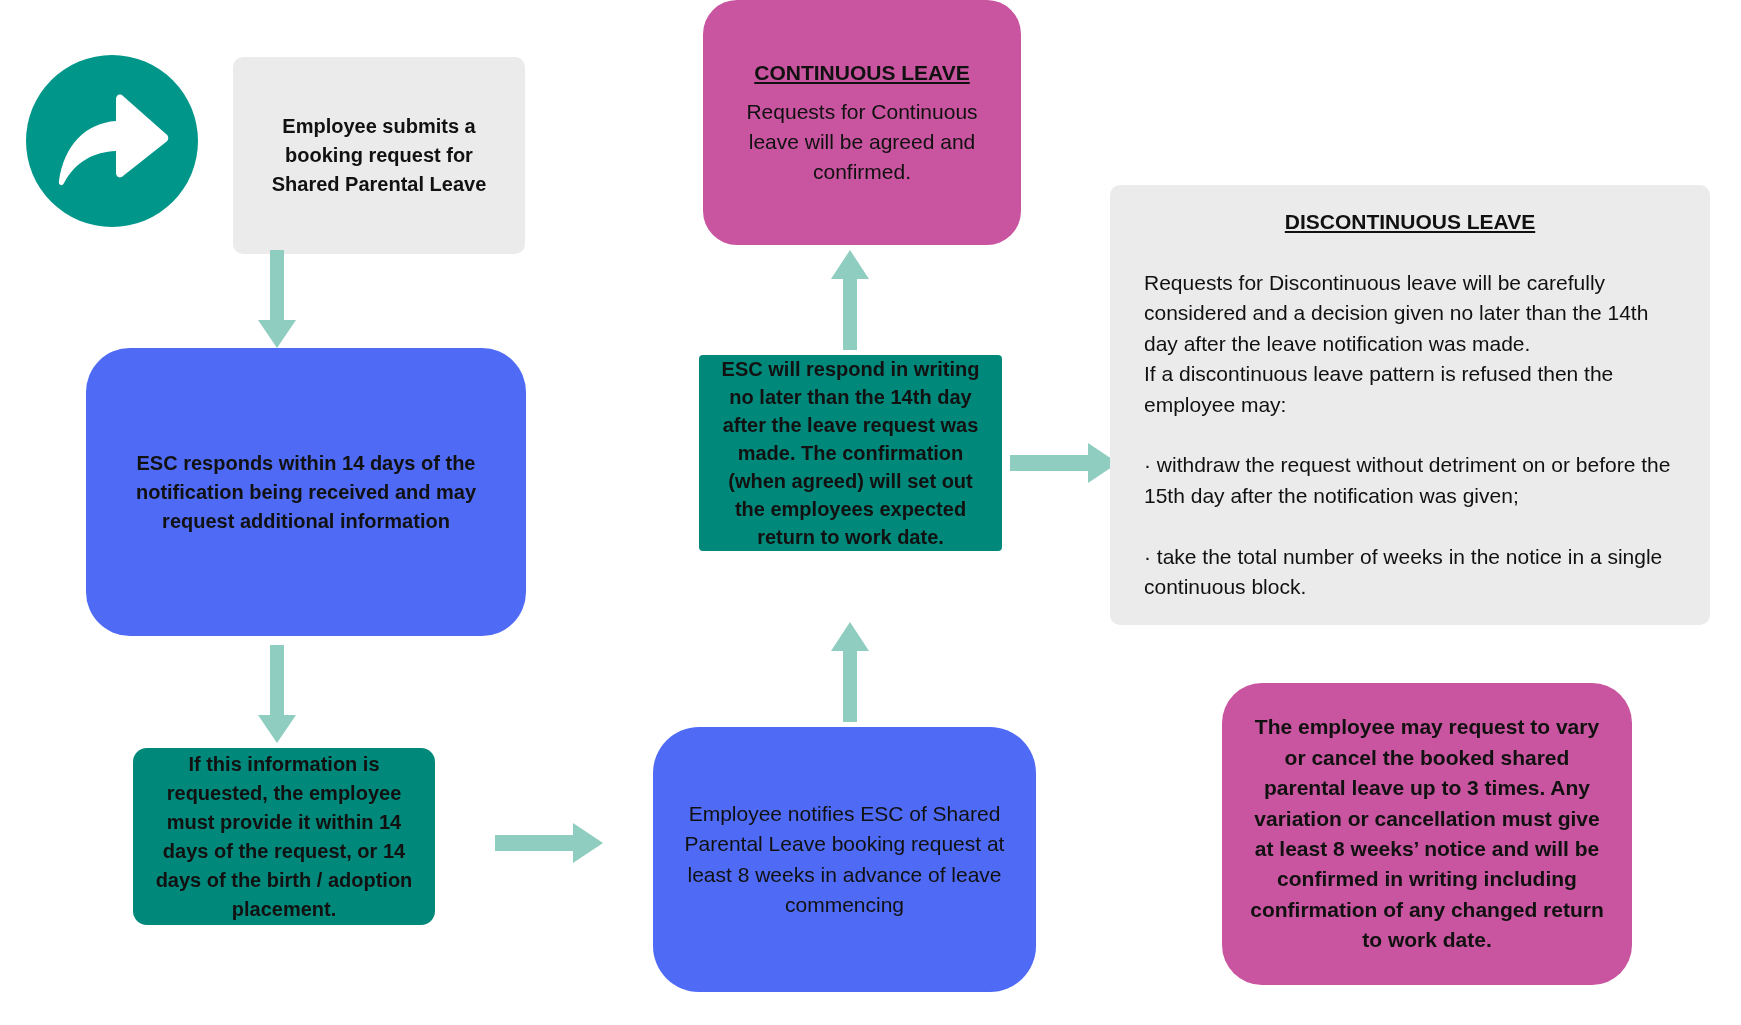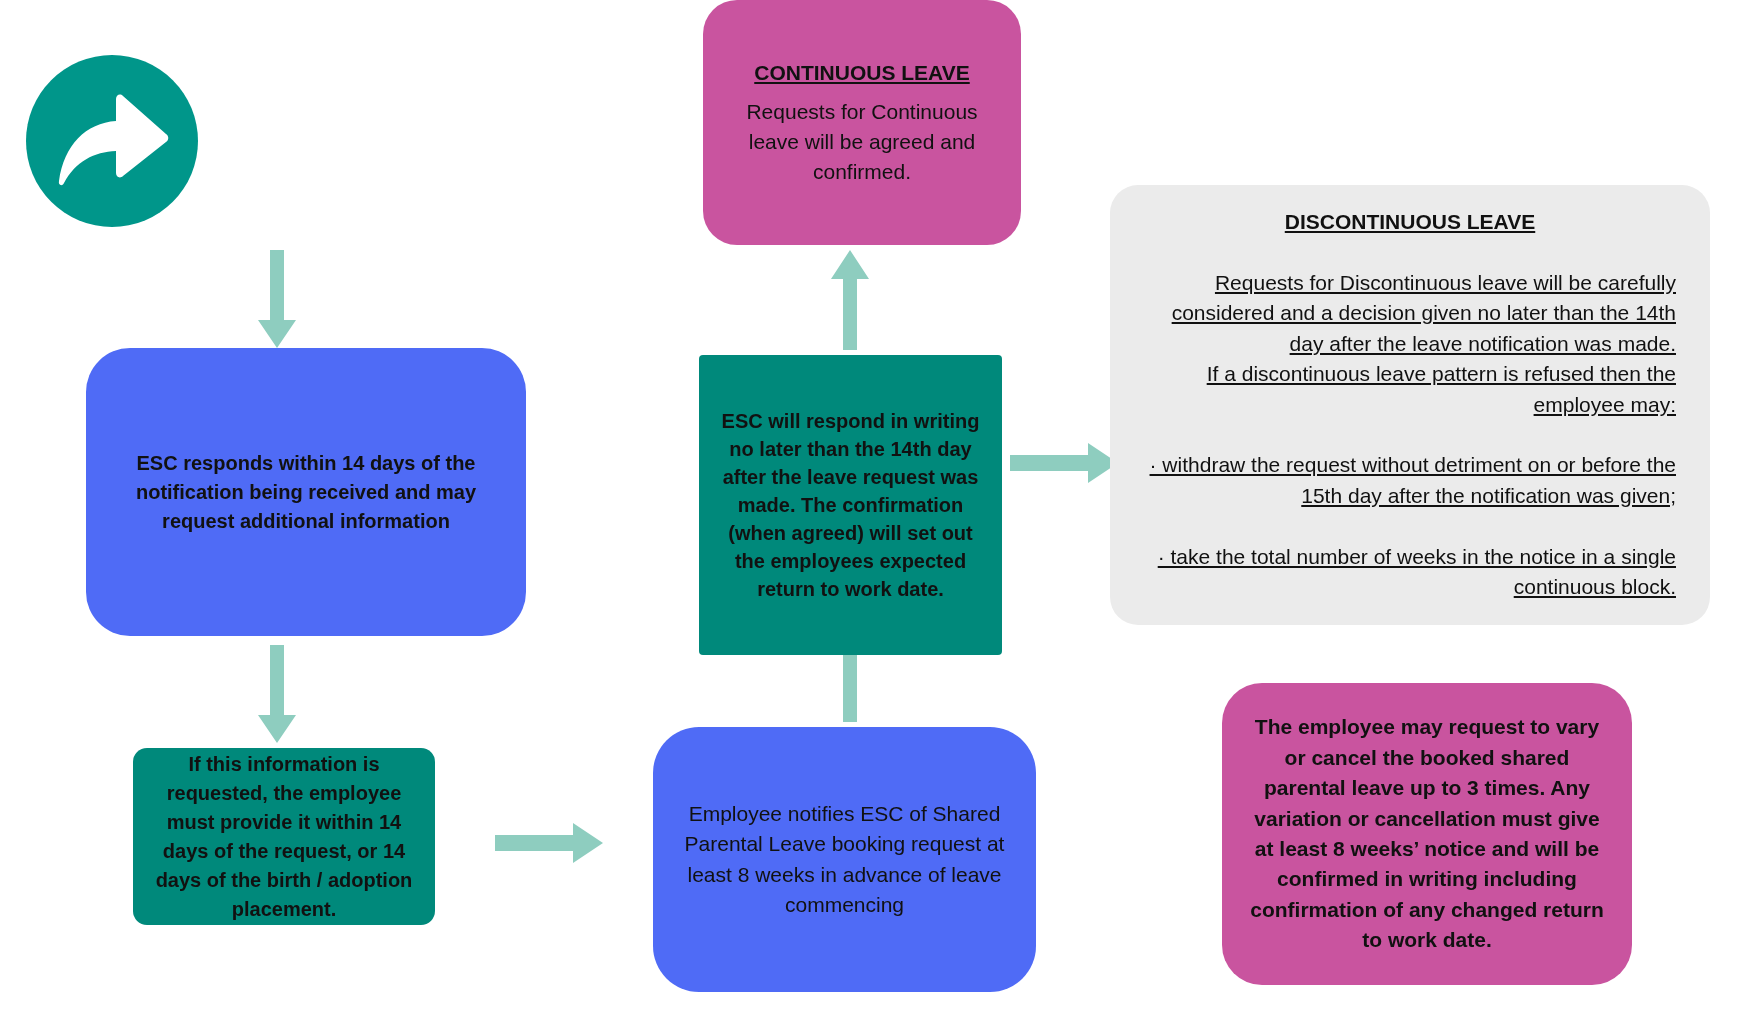--- a/index.html
+++ b/index.html
@@ -32,21 +32,21 @@
   }
   .node .title {
     font-weight: bold;
     text-decoration: underline;
     text-align: center;
   }
   .node .body {
     white-space: pre-line;
   }
   .center { text-align: center; }
-  .left   { text-align: right; text-decoration: underline; }
+  .left   { text-align: left; }
   .bold   { font-weight: bold; }
   .reg    { font-weight: normal; }
 
   
   #node-start {
     left: 233px; top: 57px; width: 292px; height: 197px;
     background: #ebebeb;
     border-radius: 10px;
     padding: 0 18px;
     font-size: 20px;
@@ -70,40 +70,40 @@
   }
   #node-notifies {
     left: 653px; top: 727px; width: 383px; height: 265px;
     background: #4f6bf6;
     border-radius: 46px;
     padding: 0 22px;
     font-size: 21px;
     line-height: 1.45;
   }
   #node-esc-respond-writing {
-    left: 699px; top: 355px; width: 303px; height: 300px;
+    left: 699px; top: 355px; width: 303px; height: 196px;
     background: #00897b;
     border-radius: 4px;
     padding: 0 12px;
     font-size: 20px;
     line-height: 1.4;
   }
   #node-continuous {
     left: 703px; top: 0px; width: 318px; height: 245px;
     background: #c9549f;
     border-radius: 34px;
     padding: 0 18px;
     font-size: 21px;
     line-height: 1.42;
   }
   #node-continuous .title { font-size: 21px; margin-bottom: 9px; }
   #node-discontinuous {
     left: 1110px; top: 185px; width: 600px; height: 440px;
     background: #ebebeb;
-    border-radius: 28px;
+    border-radius: 10px;
     padding: 0 34px;
     font-size: 21px;
     line-height: 1.45;
   }
   #node-discontinuous .title { font-size: 21px; margin-bottom: 30px; }
   #node-varying {
     left: 1222px; top: 683px; width: 410px; height: 302px;
     background: #c9549f;
     border-radius: 40px;
     padding: 0 22px;
@@ -128,20 +128,23 @@
 
 <div id="canvas">
 
   <div id="share-icon">
     <svg width="172" height="172" viewBox="0 0 172 172" aria-hidden="true">
       <circle cx="86" cy="86" r="86" fill="#00968a"></circle>
       <path d="M90 44 L90 66 C60 68 38 90 33 126 C32 130 36 132 38 128 C50 106 68 97 90 96 L90 118 C90 122 94 124 97 121 L140 87 C143 85 143 81 140 79 L97 41 C94 38 90 40 90 44 Z" fill="#ffffff"></path>
     </svg>
   </div>
 
+  <div class="node" id="node-start">
+    <div class="body center bold">Employee submits a booking request for Shared Parental Leave</div>
+  </div>
 
   <div class="arrow" style="left:255px; top:250px;">
     <svg width="44" height="100" viewBox="0 0 44 100" aria-hidden="true">
       <path d="M15 0 H29 V70 H41 L22 98 L3 70 H15 Z" fill="#8ecdbf"></path>
     </svg>
   </div>
 
   <div class="node" id="node-esc-responds">
     <div class="body center bold">ESC responds within 14 days of the notification being received and  may request additional information</div>
   </div>

